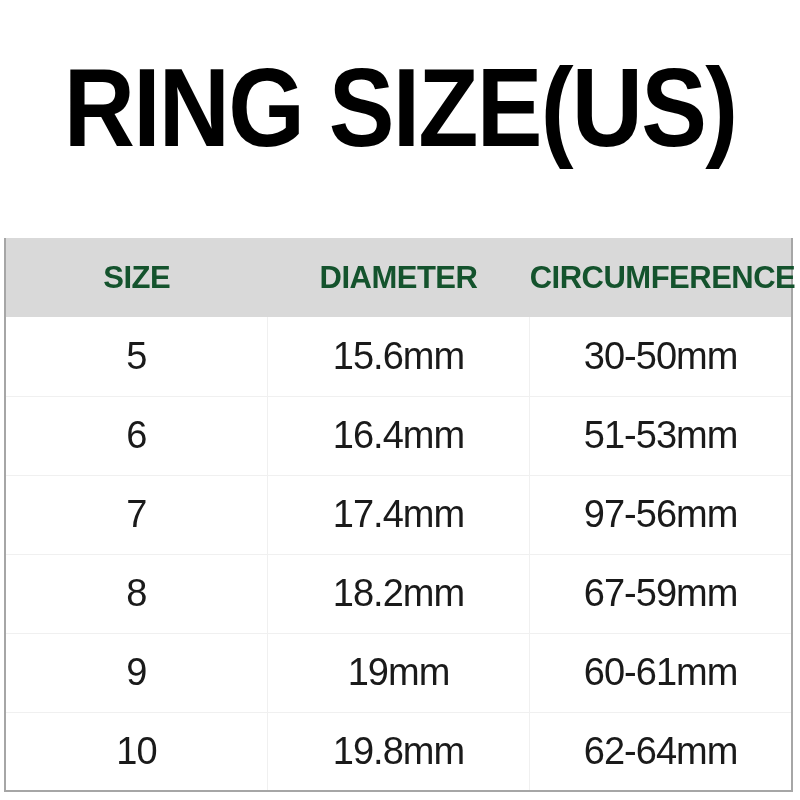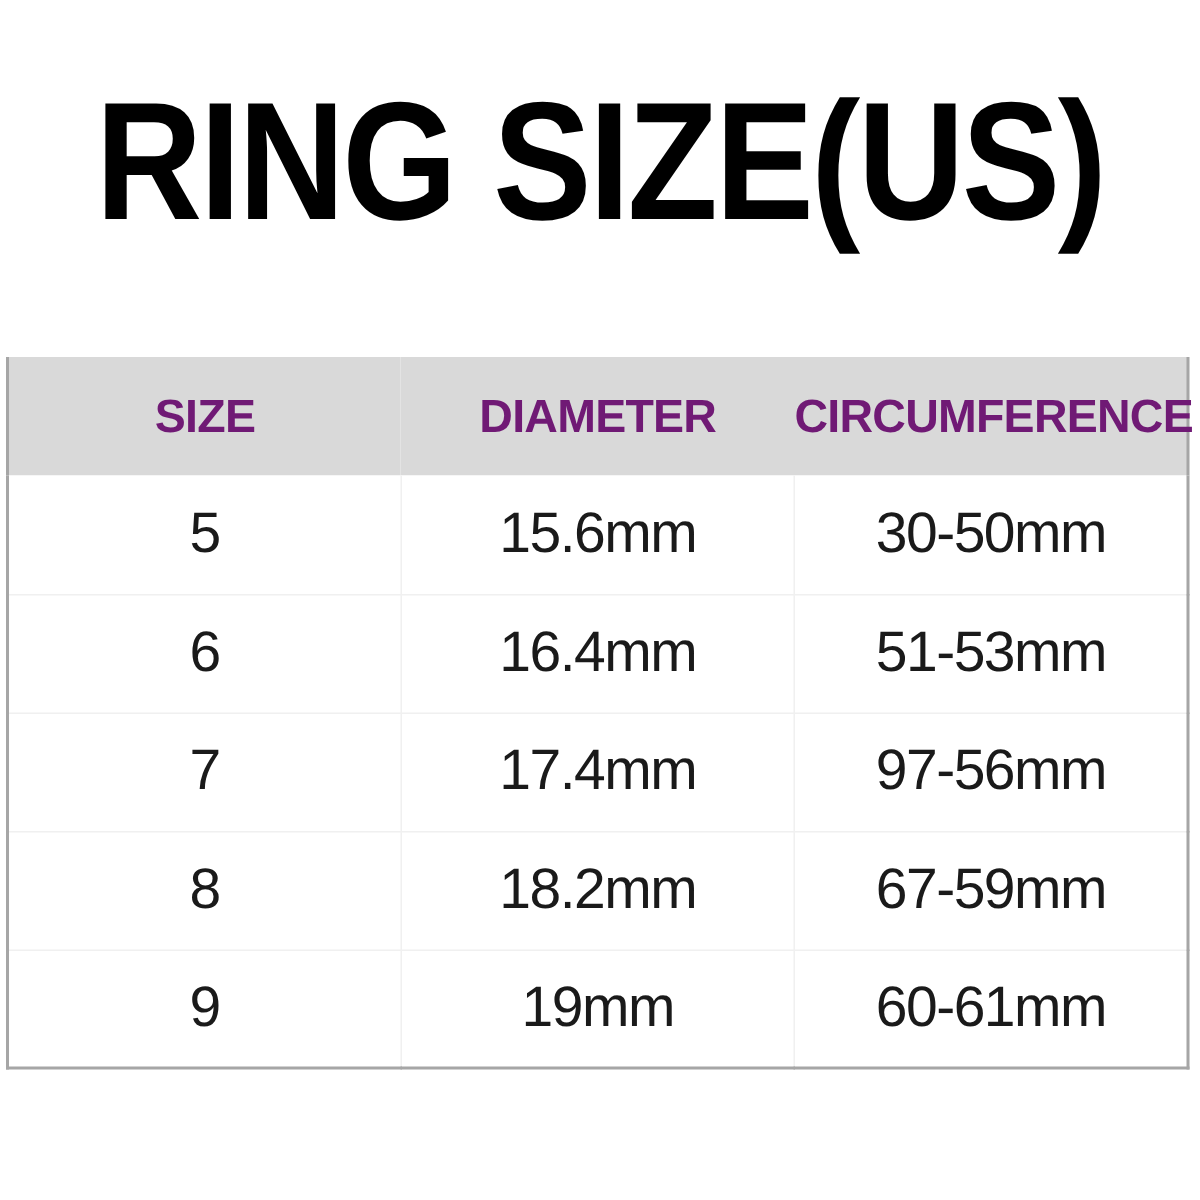--- a/index.html
+++ b/index.html
@@ -38,21 +38,21 @@
   }
   table.size-table col { width: 33.333%; }
   thead th {
     background: #d9d9d9;
     height: 79px;
     font-size: 31px;
     font-weight: 700;
     letter-spacing: -0.5px;
     text-align: center;
     vertical-align: middle;
-    color: #701a75;
+    color: #14532d;
     border: none;
   }
   tbody td {
     height: 79px;
     font-size: 38px;
     font-weight: 400;
     letter-spacing: -1px;
     text-align: center;
     vertical-align: middle;
     color: #1a1a1a;
@@ -101,14 +101,19 @@
     <tr>
       <td>8</td>
       <td>18.2mm</td>
       <td>67-59mm</td>
     </tr>
     <tr>
       <td>9</td>
       <td>19mm</td>
       <td>60-61mm</td>
     </tr>
+    <tr>
+      <td>10</td>
+      <td>19.8mm</td>
+      <td>62-64mm</td>
+    </tr>
   </tbody>
 </table>
 
 </body></html>

